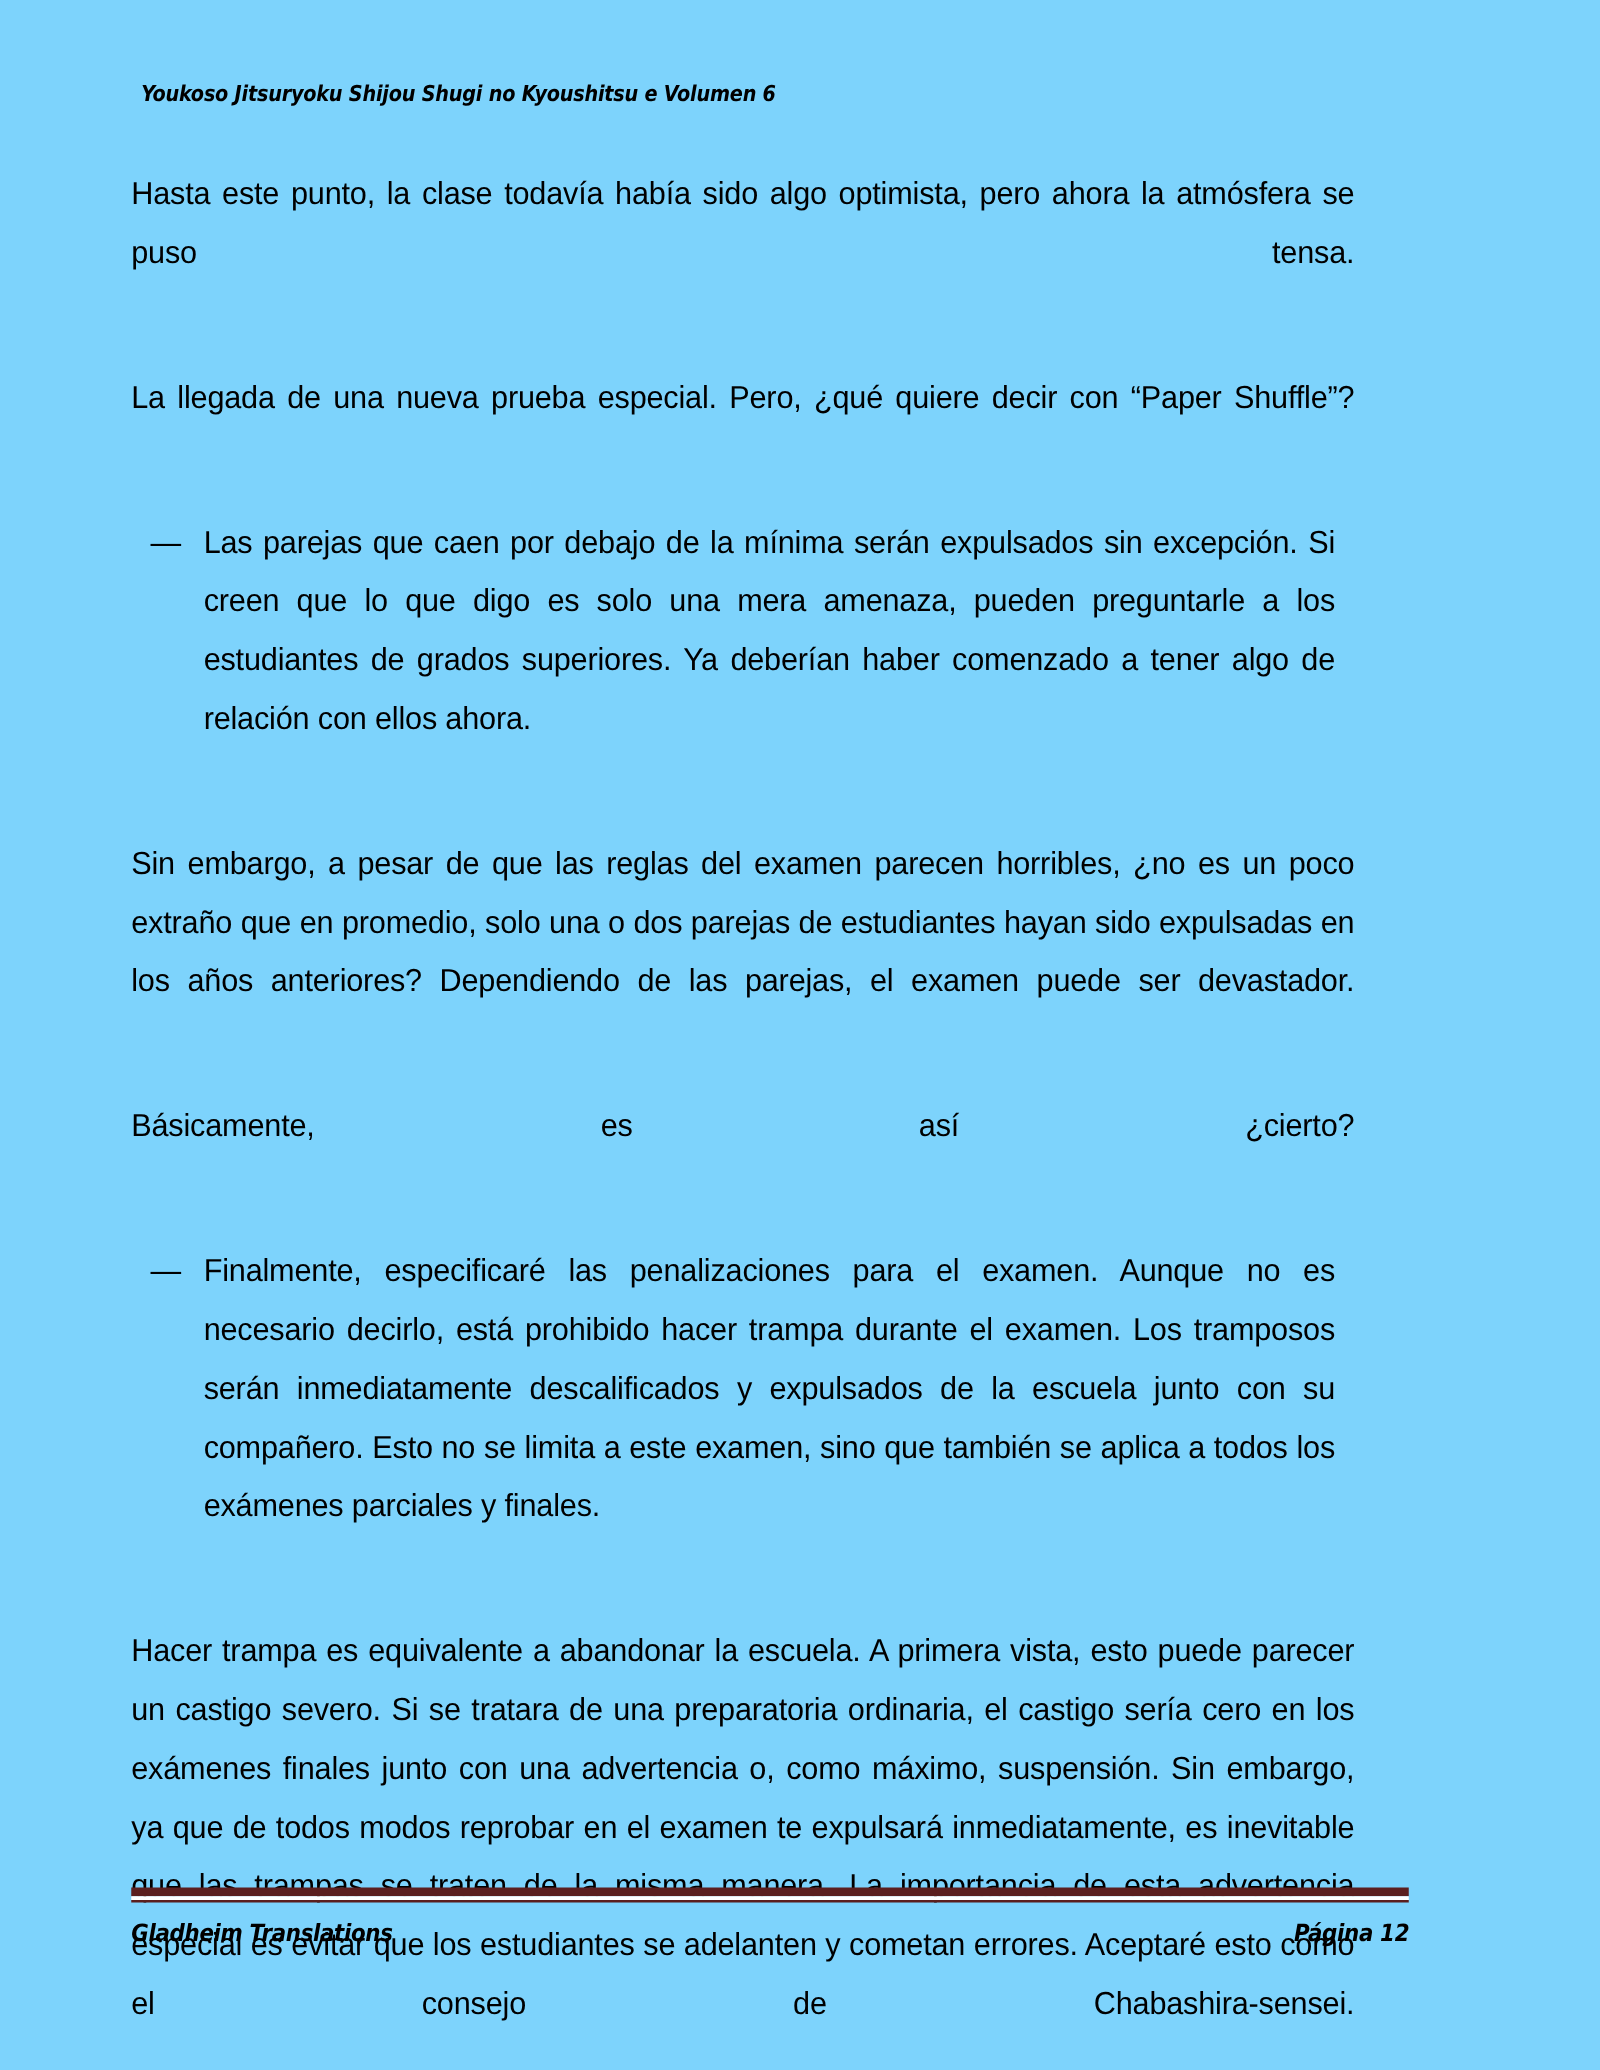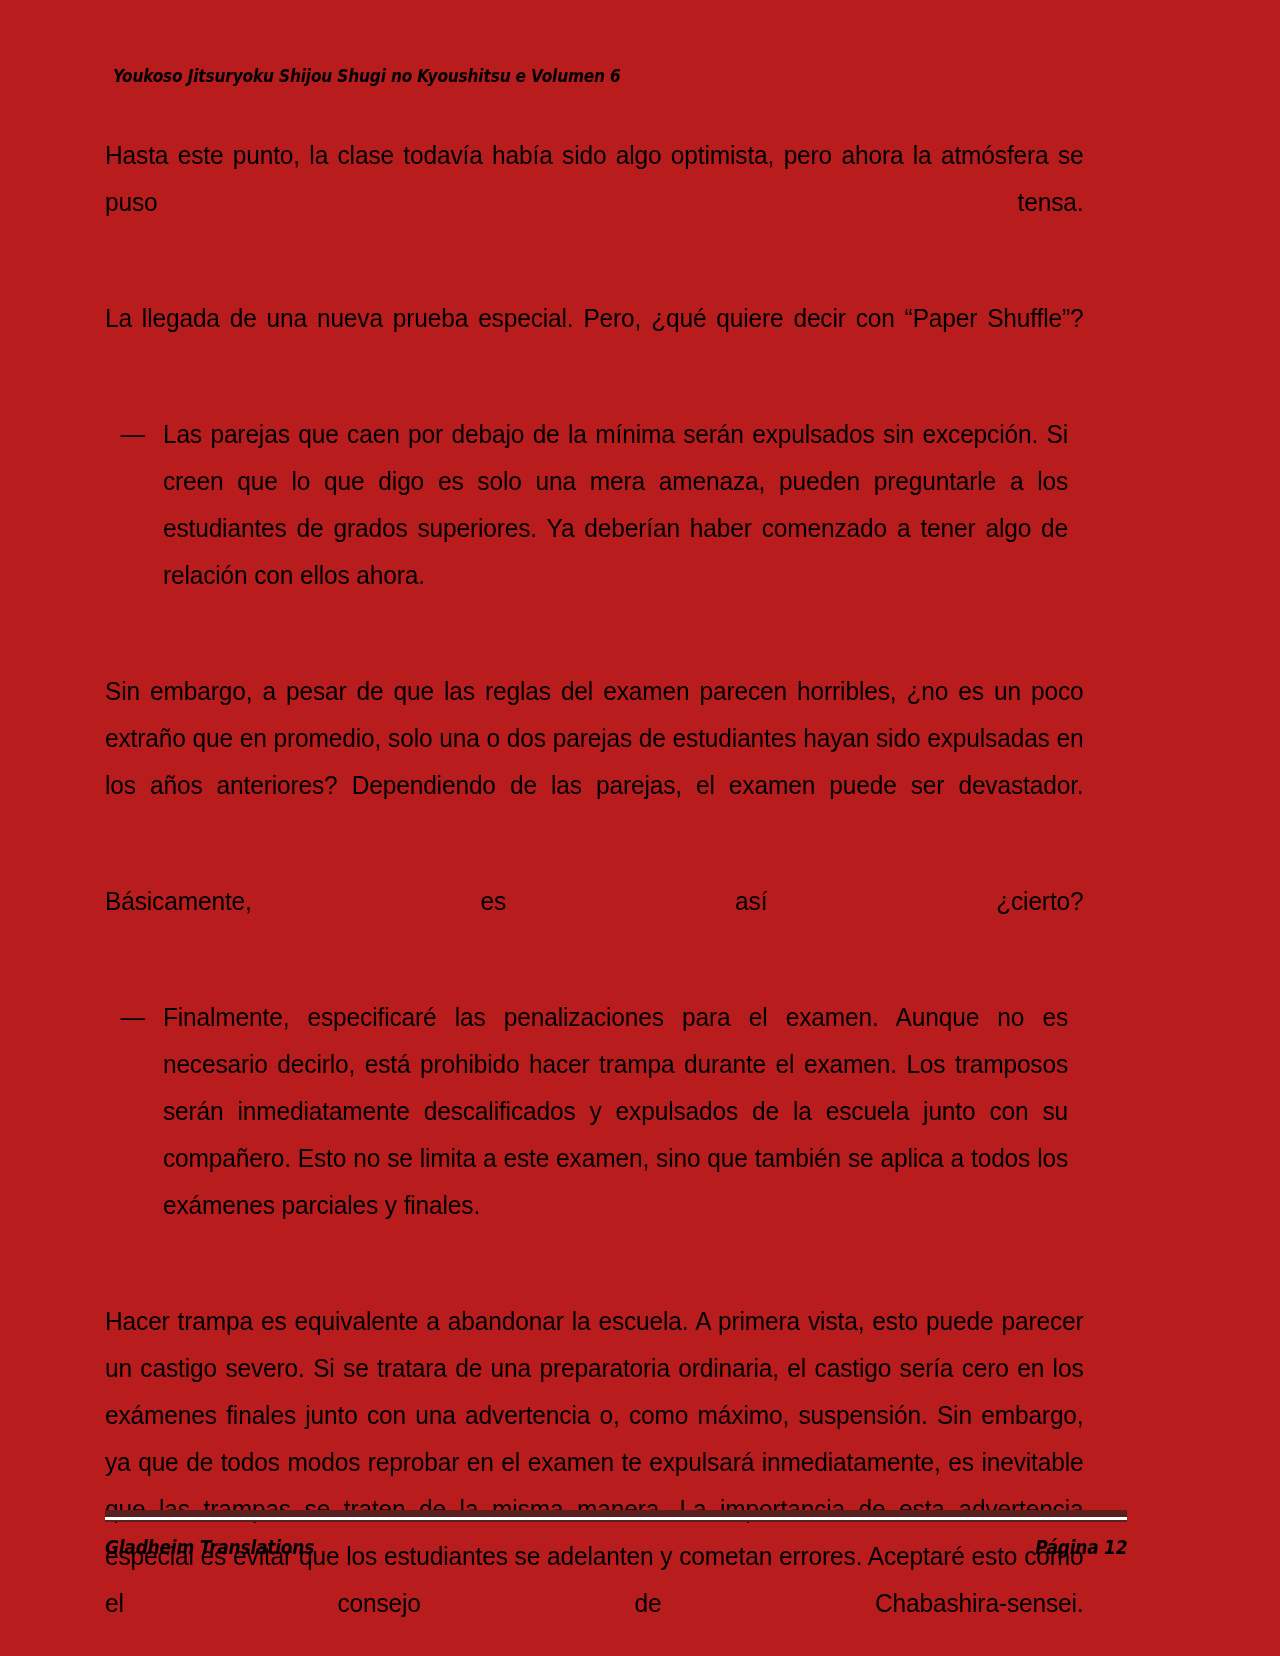--- a/index.html
+++ b/index.html
@@ -13,21 +13,21 @@
     font-family: "Liberation Sans", sans-serif;
     color: #000000;
     -webkit-font-smoothing: antialiased;
   }
 
   .page {
     position: relative;
     width: 1280px;
     height: 1656px;
     box-sizing: border-box;
-    background: #b91c1c;
+    background: #7dd3fc;
     overflow: hidden;
     padding-left: 32px;
   }
 
   
   .header {
     position: absolute;
     left: 113px;
     top: 66px;
     width: 1024px;

